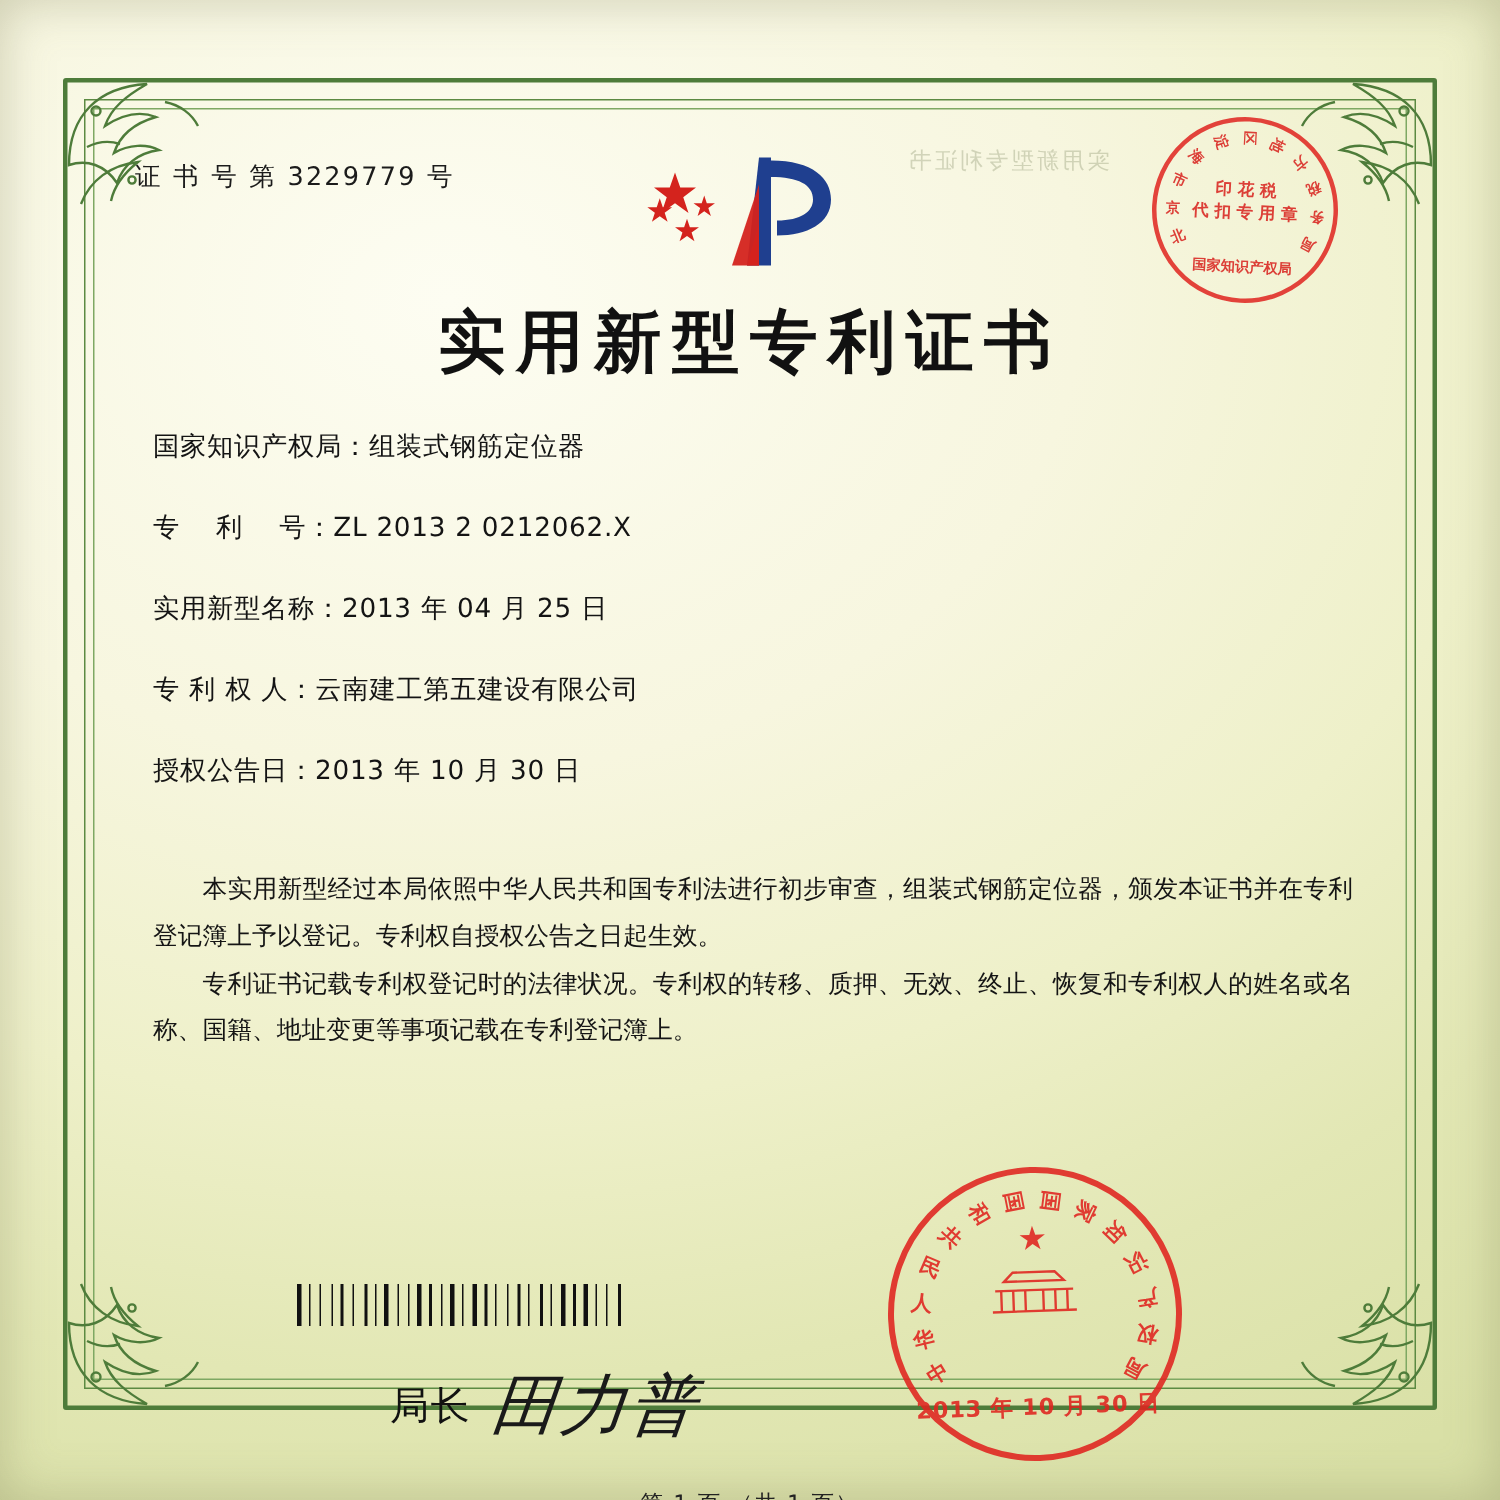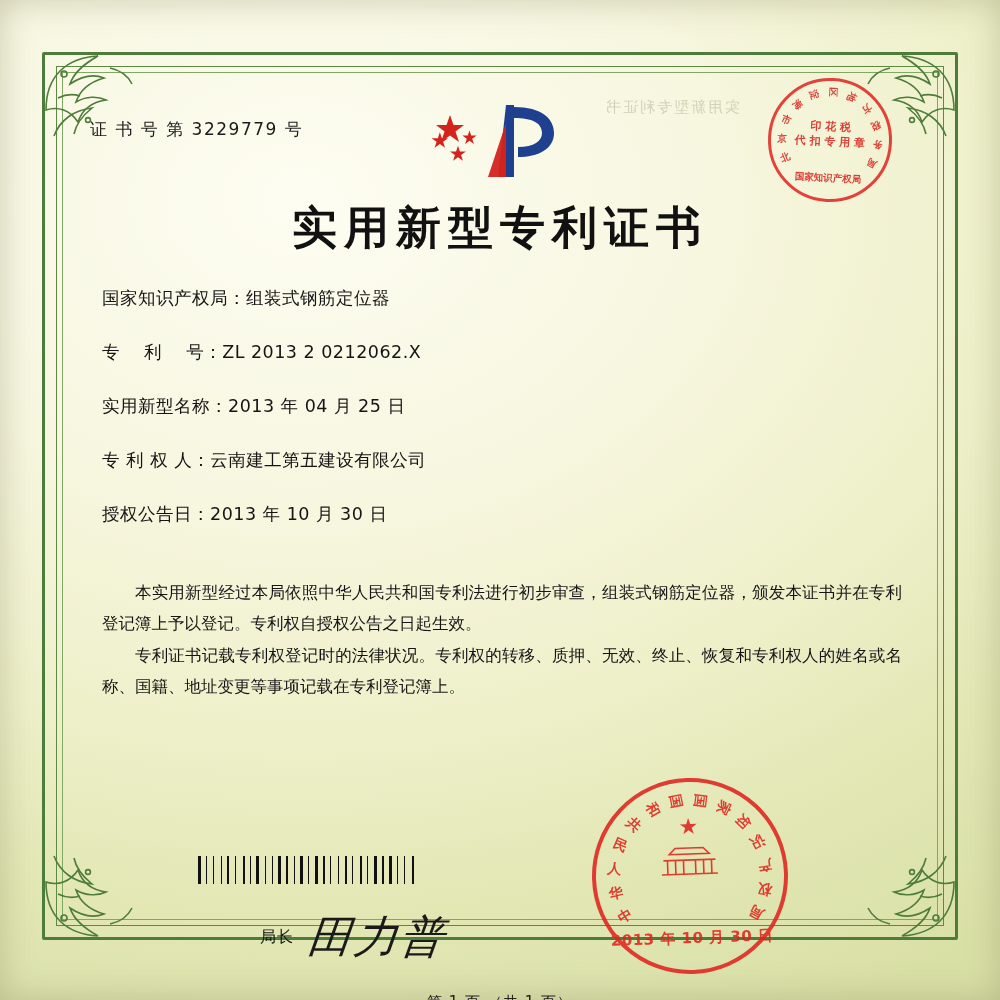--- a/index.html
+++ b/index.html
@@ -81,21 +81,21 @@
   .content {
     position: absolute;
     left: 80px;
     right: 80px;
     top: 88px;
   }
 
   .cert-number {
     position: absolute;
     left: 10px;
-    top: 30px;
+    top: 18px;
     font-size: 17px;
     letter-spacing: 1.5px;
     color: #1b1b1b;
     font-family: "DejaVu Sans", sans-serif;
   }
 
   .logo {
     position: absolute;
     left: 50%;
     top: 5px;
@@ -173,21 +173,21 @@
   
   .signature-row {
     position: absolute;
     left: 180px;
     top: 820px;
     display: flex;
     align-items: center;
     gap: 14px;
   }
   .sig-label {
-    font-size: 16px;
+    font-size: 26px;
     color: #111;
     letter-spacing: 1px;
   }
   .sig-mark {
     font-size: 44px;
     color: #1a1a1a;
     font-family: "DejaVu Serif", serif;
     font-style: italic;
     letter-spacing: 2px;
     transform: skewX(-6deg);

